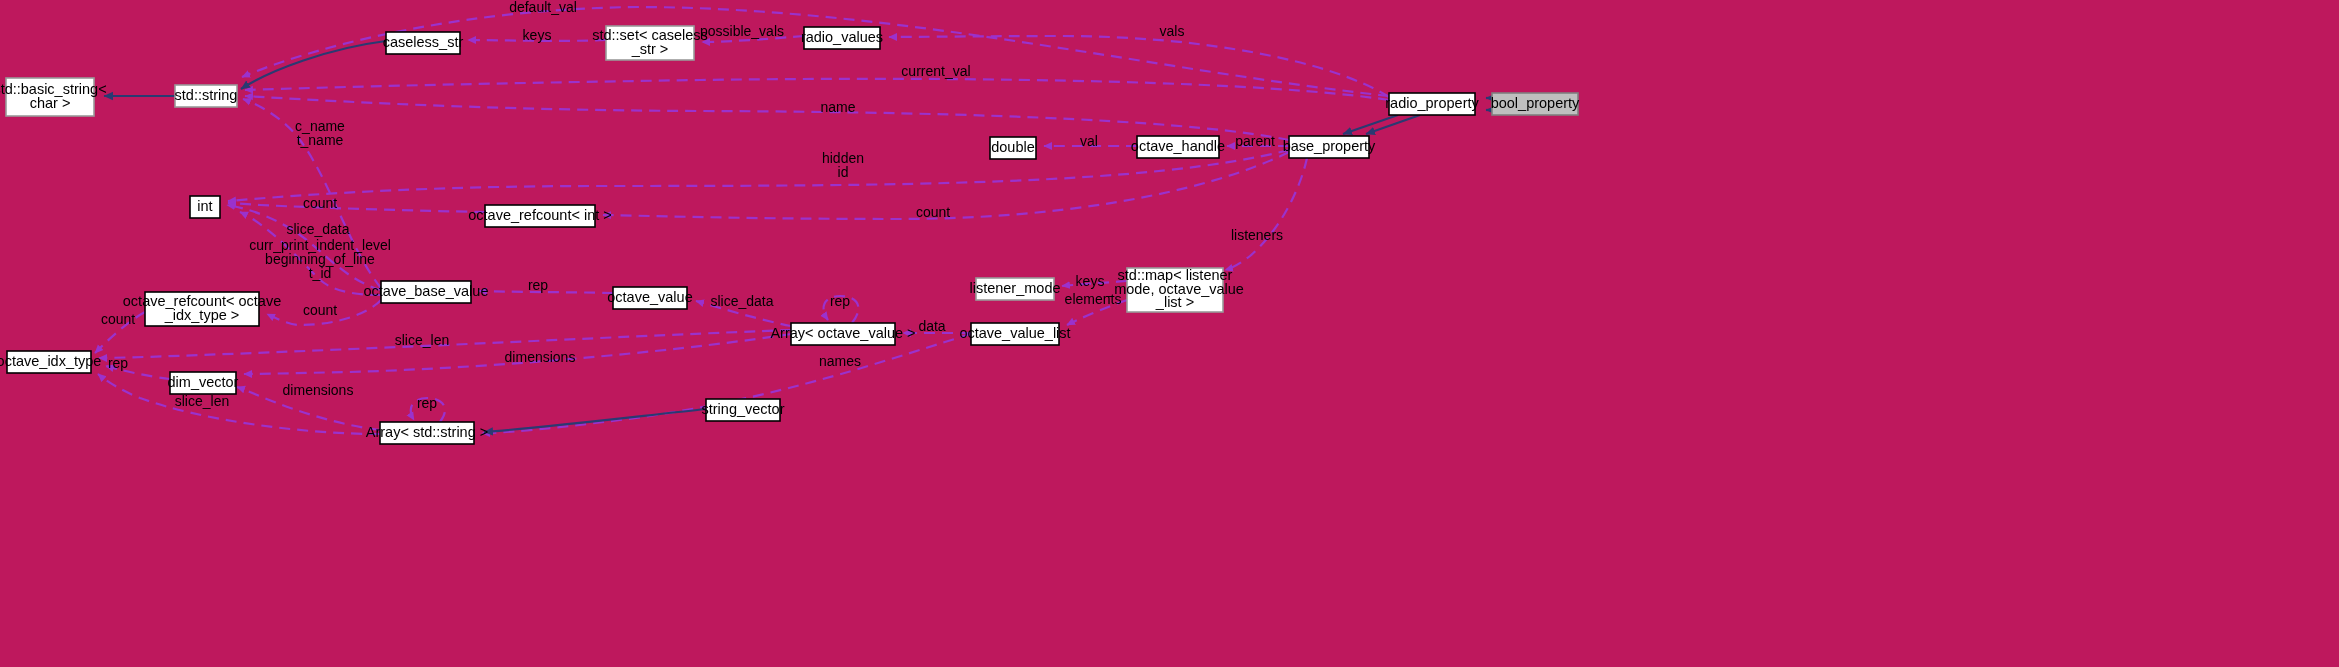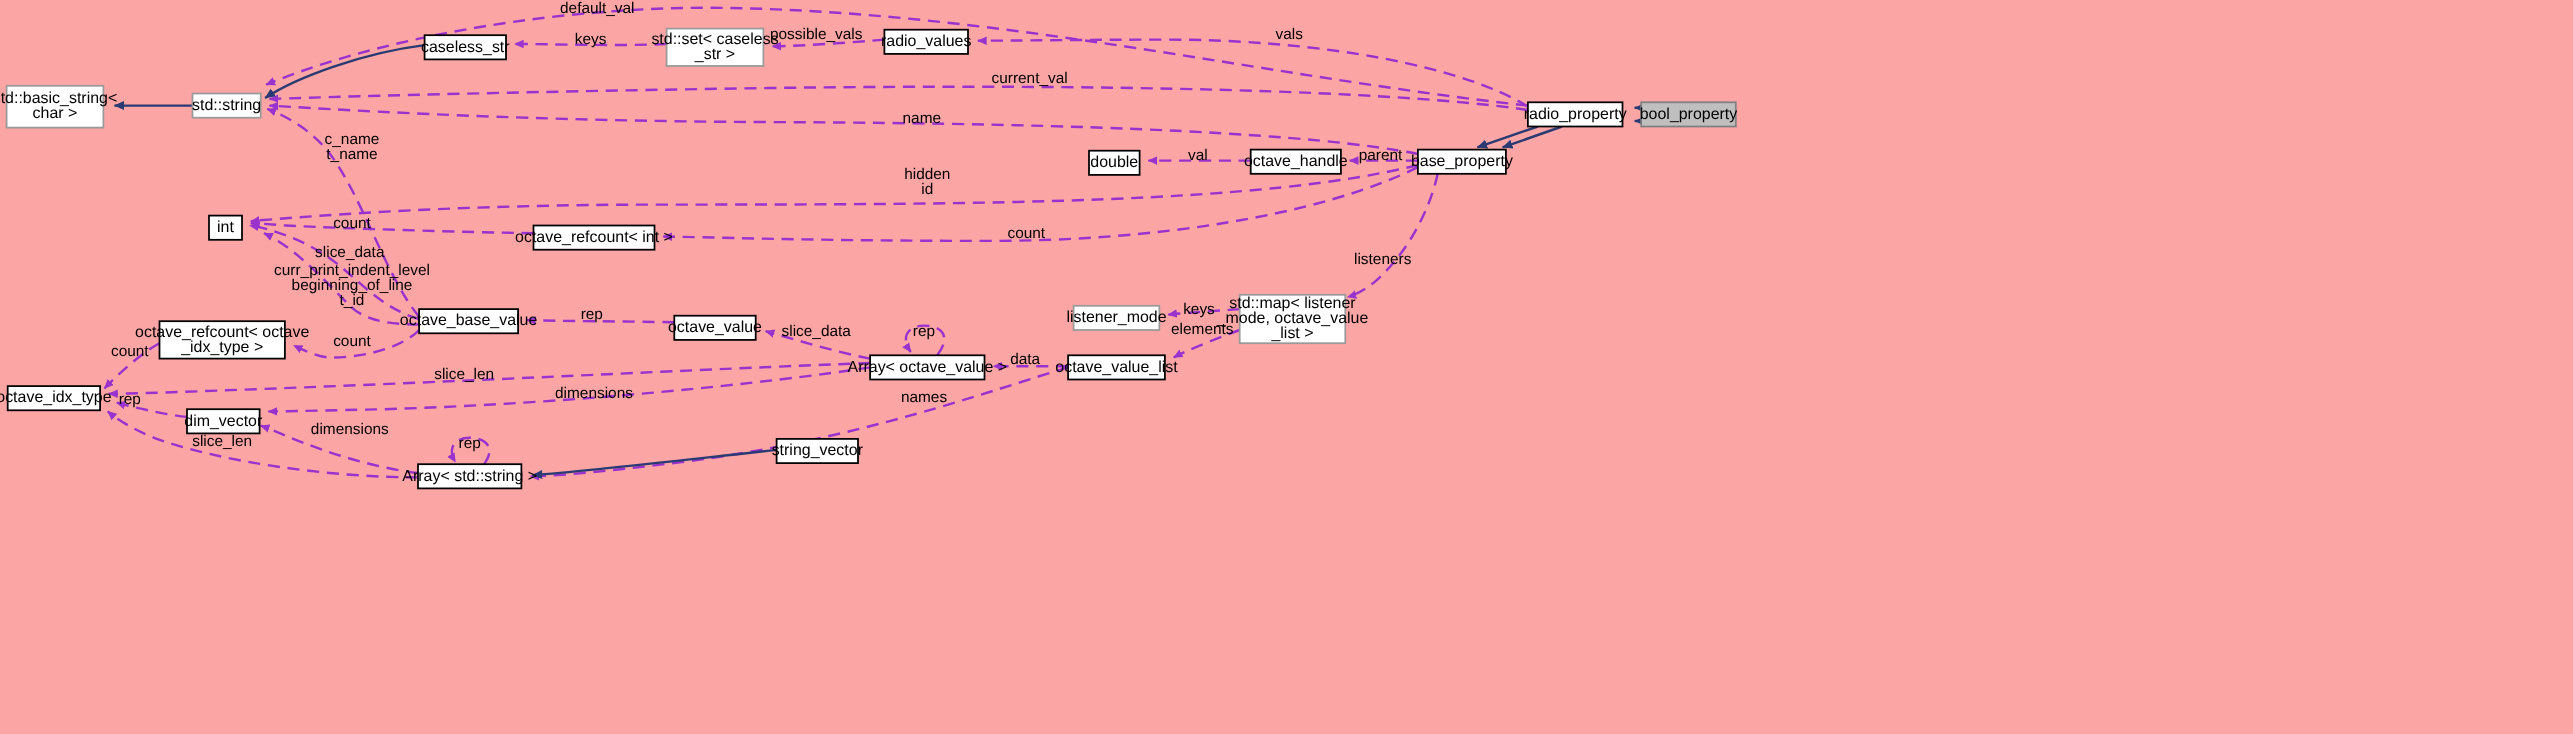--- a/index.html
+++ b/index.html
@@ -1,17 +1,17 @@
 <!DOCTYPE html>
 <html><head>
 <meta charset="utf-8">
 <style>
   html,body{margin:0;padding:0;background:#ffffff;}
   body{font-family:"Liberation Sans","DejaVu Sans",sans-serif;}
-  #diagram-root{position:relative;width:2339px;height:667px;background:#fca5a5;overflow:hidden;}
+  #diagram-root{position:relative;width:2339px;height:667px;background:#be185d;overflow:hidden;}
   svg#graph{position:absolute;left:0;top:0;width:2339px;height:667px;}
   .edge-path{fill:none;stroke:#9A32CD;stroke-width:2.2;stroke-dasharray:11 7;}
   .inherit-path{fill:none;stroke:#2A3A72;stroke-width:2.2;}
   .edge-label{font-size:14px;fill:#000000;font-family:"Liberation Sans","DejaVu Sans",sans-serif;text-anchor:middle;dominant-baseline:middle;}
   .node-box{fill:#ffffff;stroke:#000000;stroke-width:1.6;}
   .node-box.tmpl{fill:#ffffff;stroke:#9a9a9a;stroke-width:1.6;}
   .node-box.current{fill:#bfbfbf;stroke:#808080;stroke-width:1.6;}
   .node-label{font-size:14.5px;fill:#000000;font-family:"Liberation Sans","DejaVu Sans",sans-serif;text-anchor:middle;dominant-baseline:middle;}
   .node-g{cursor:pointer;}
 </style>

